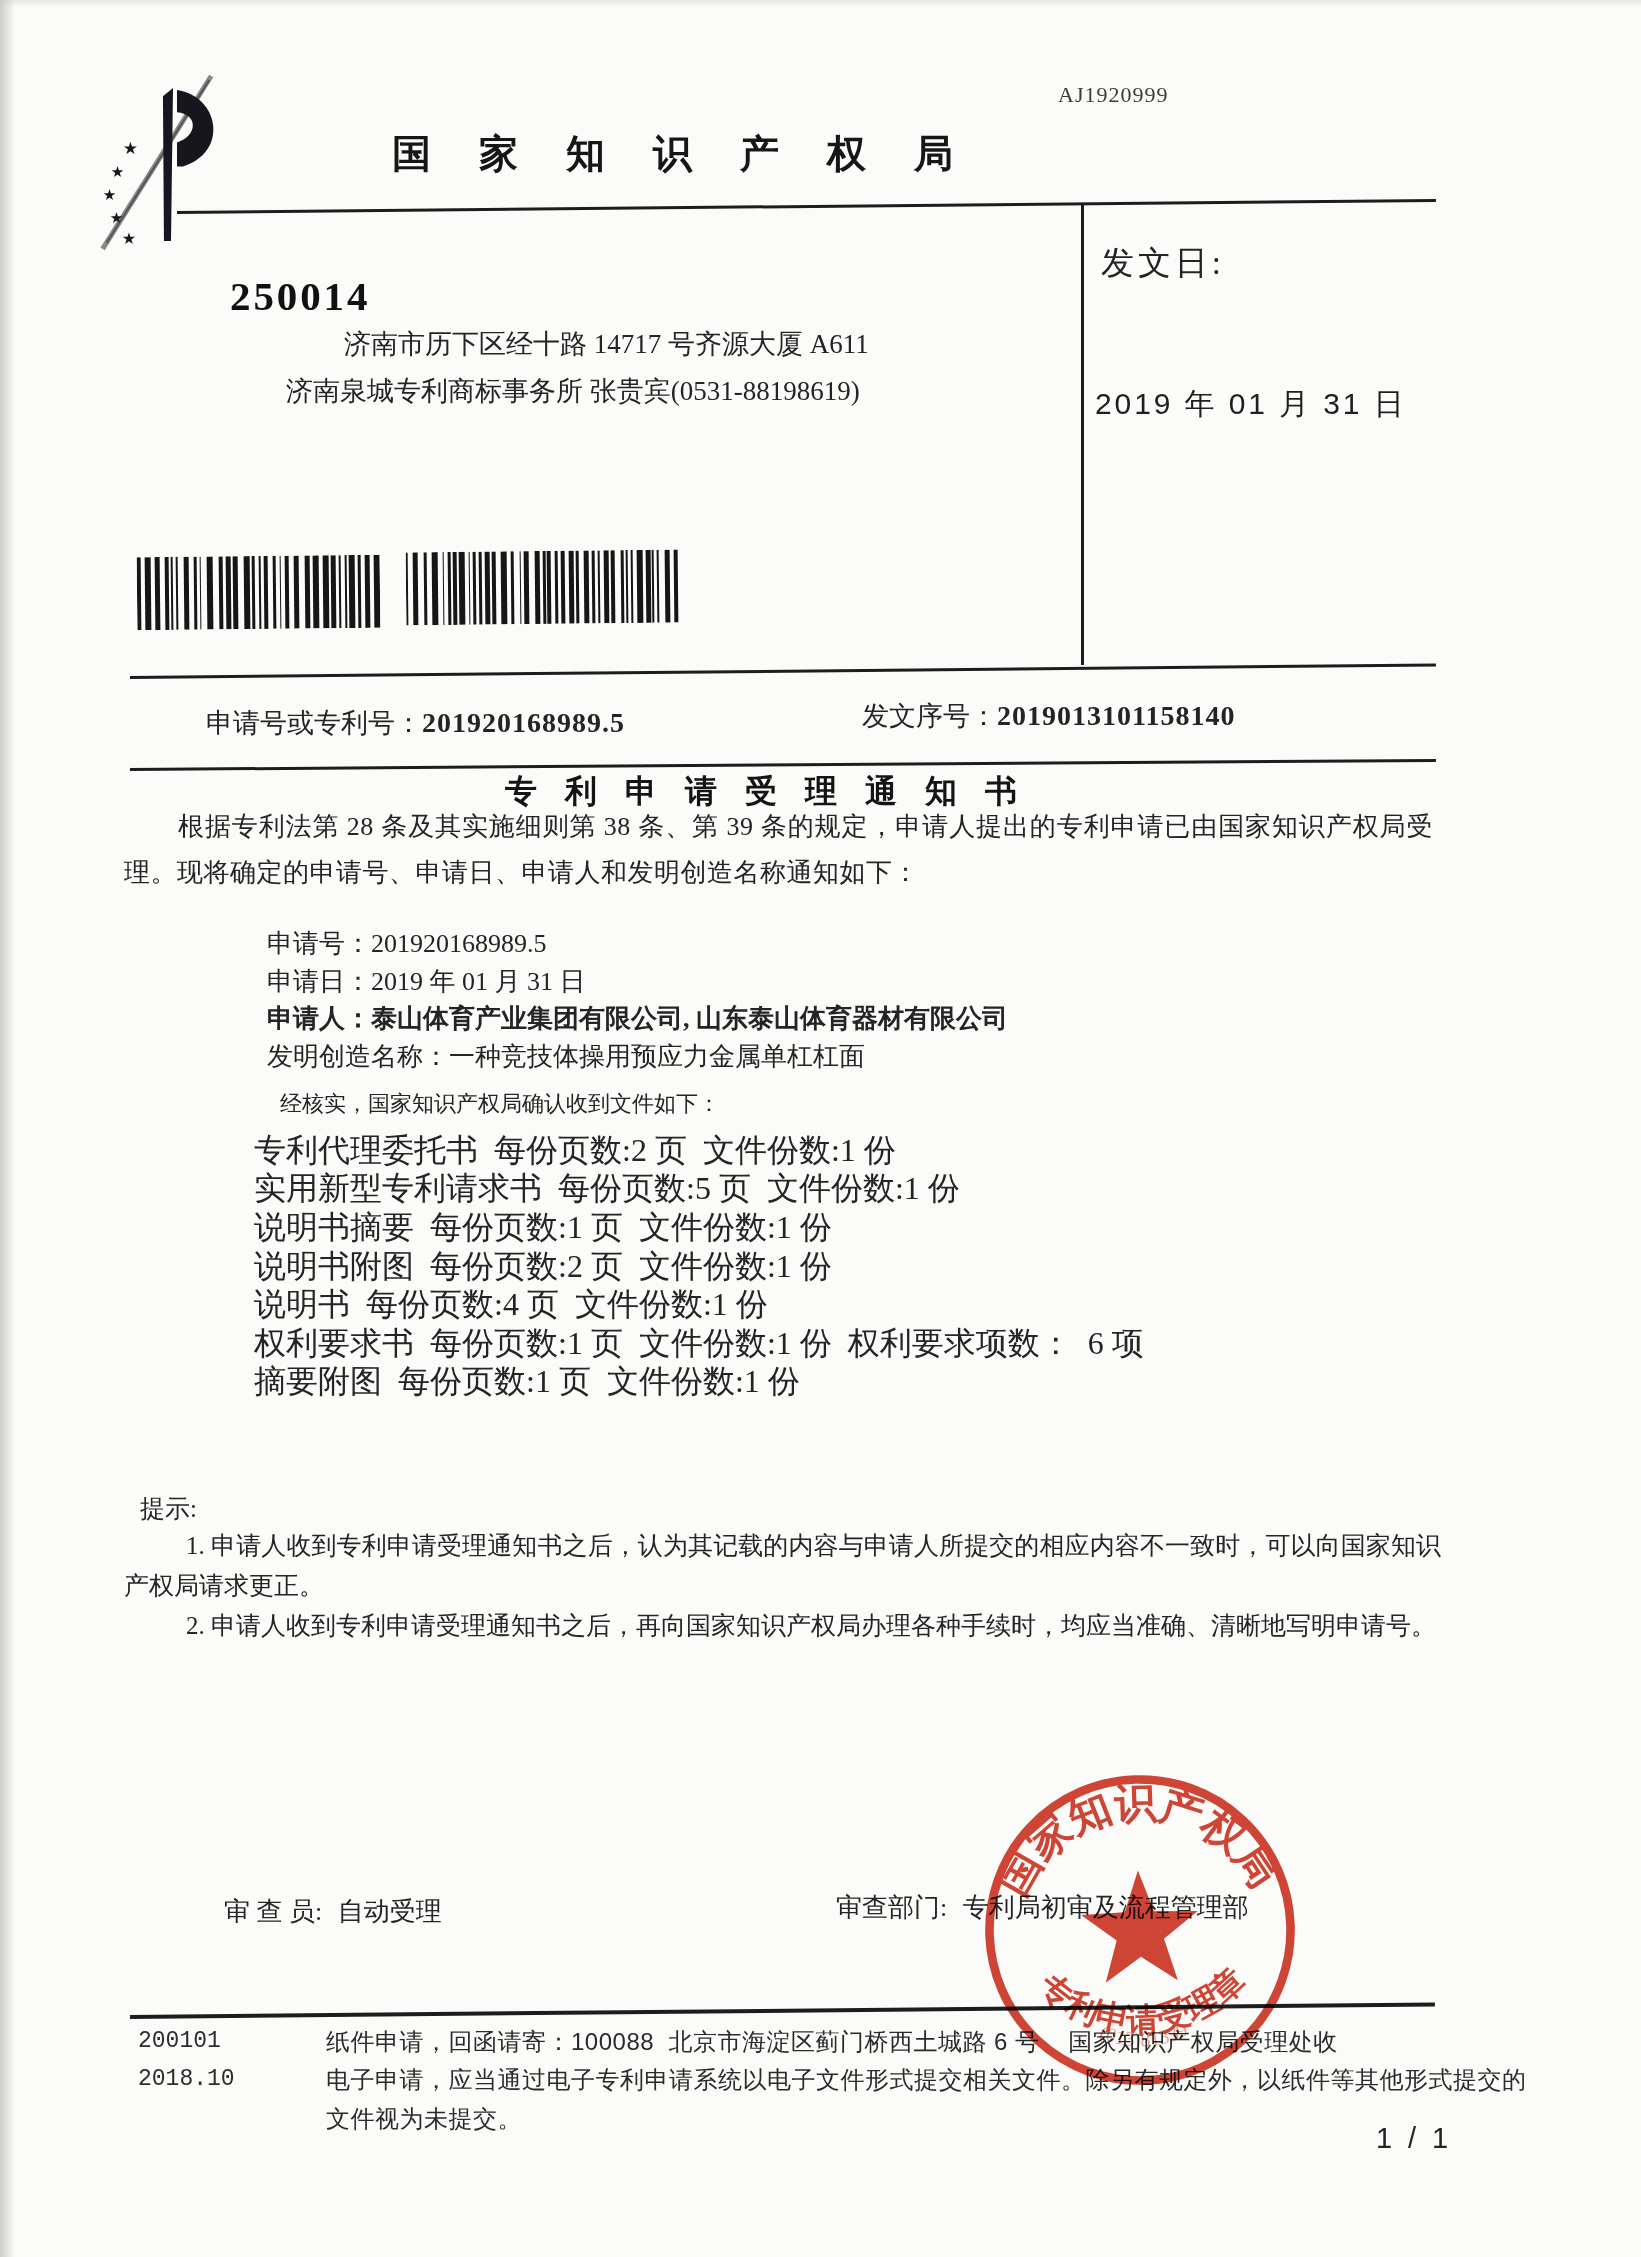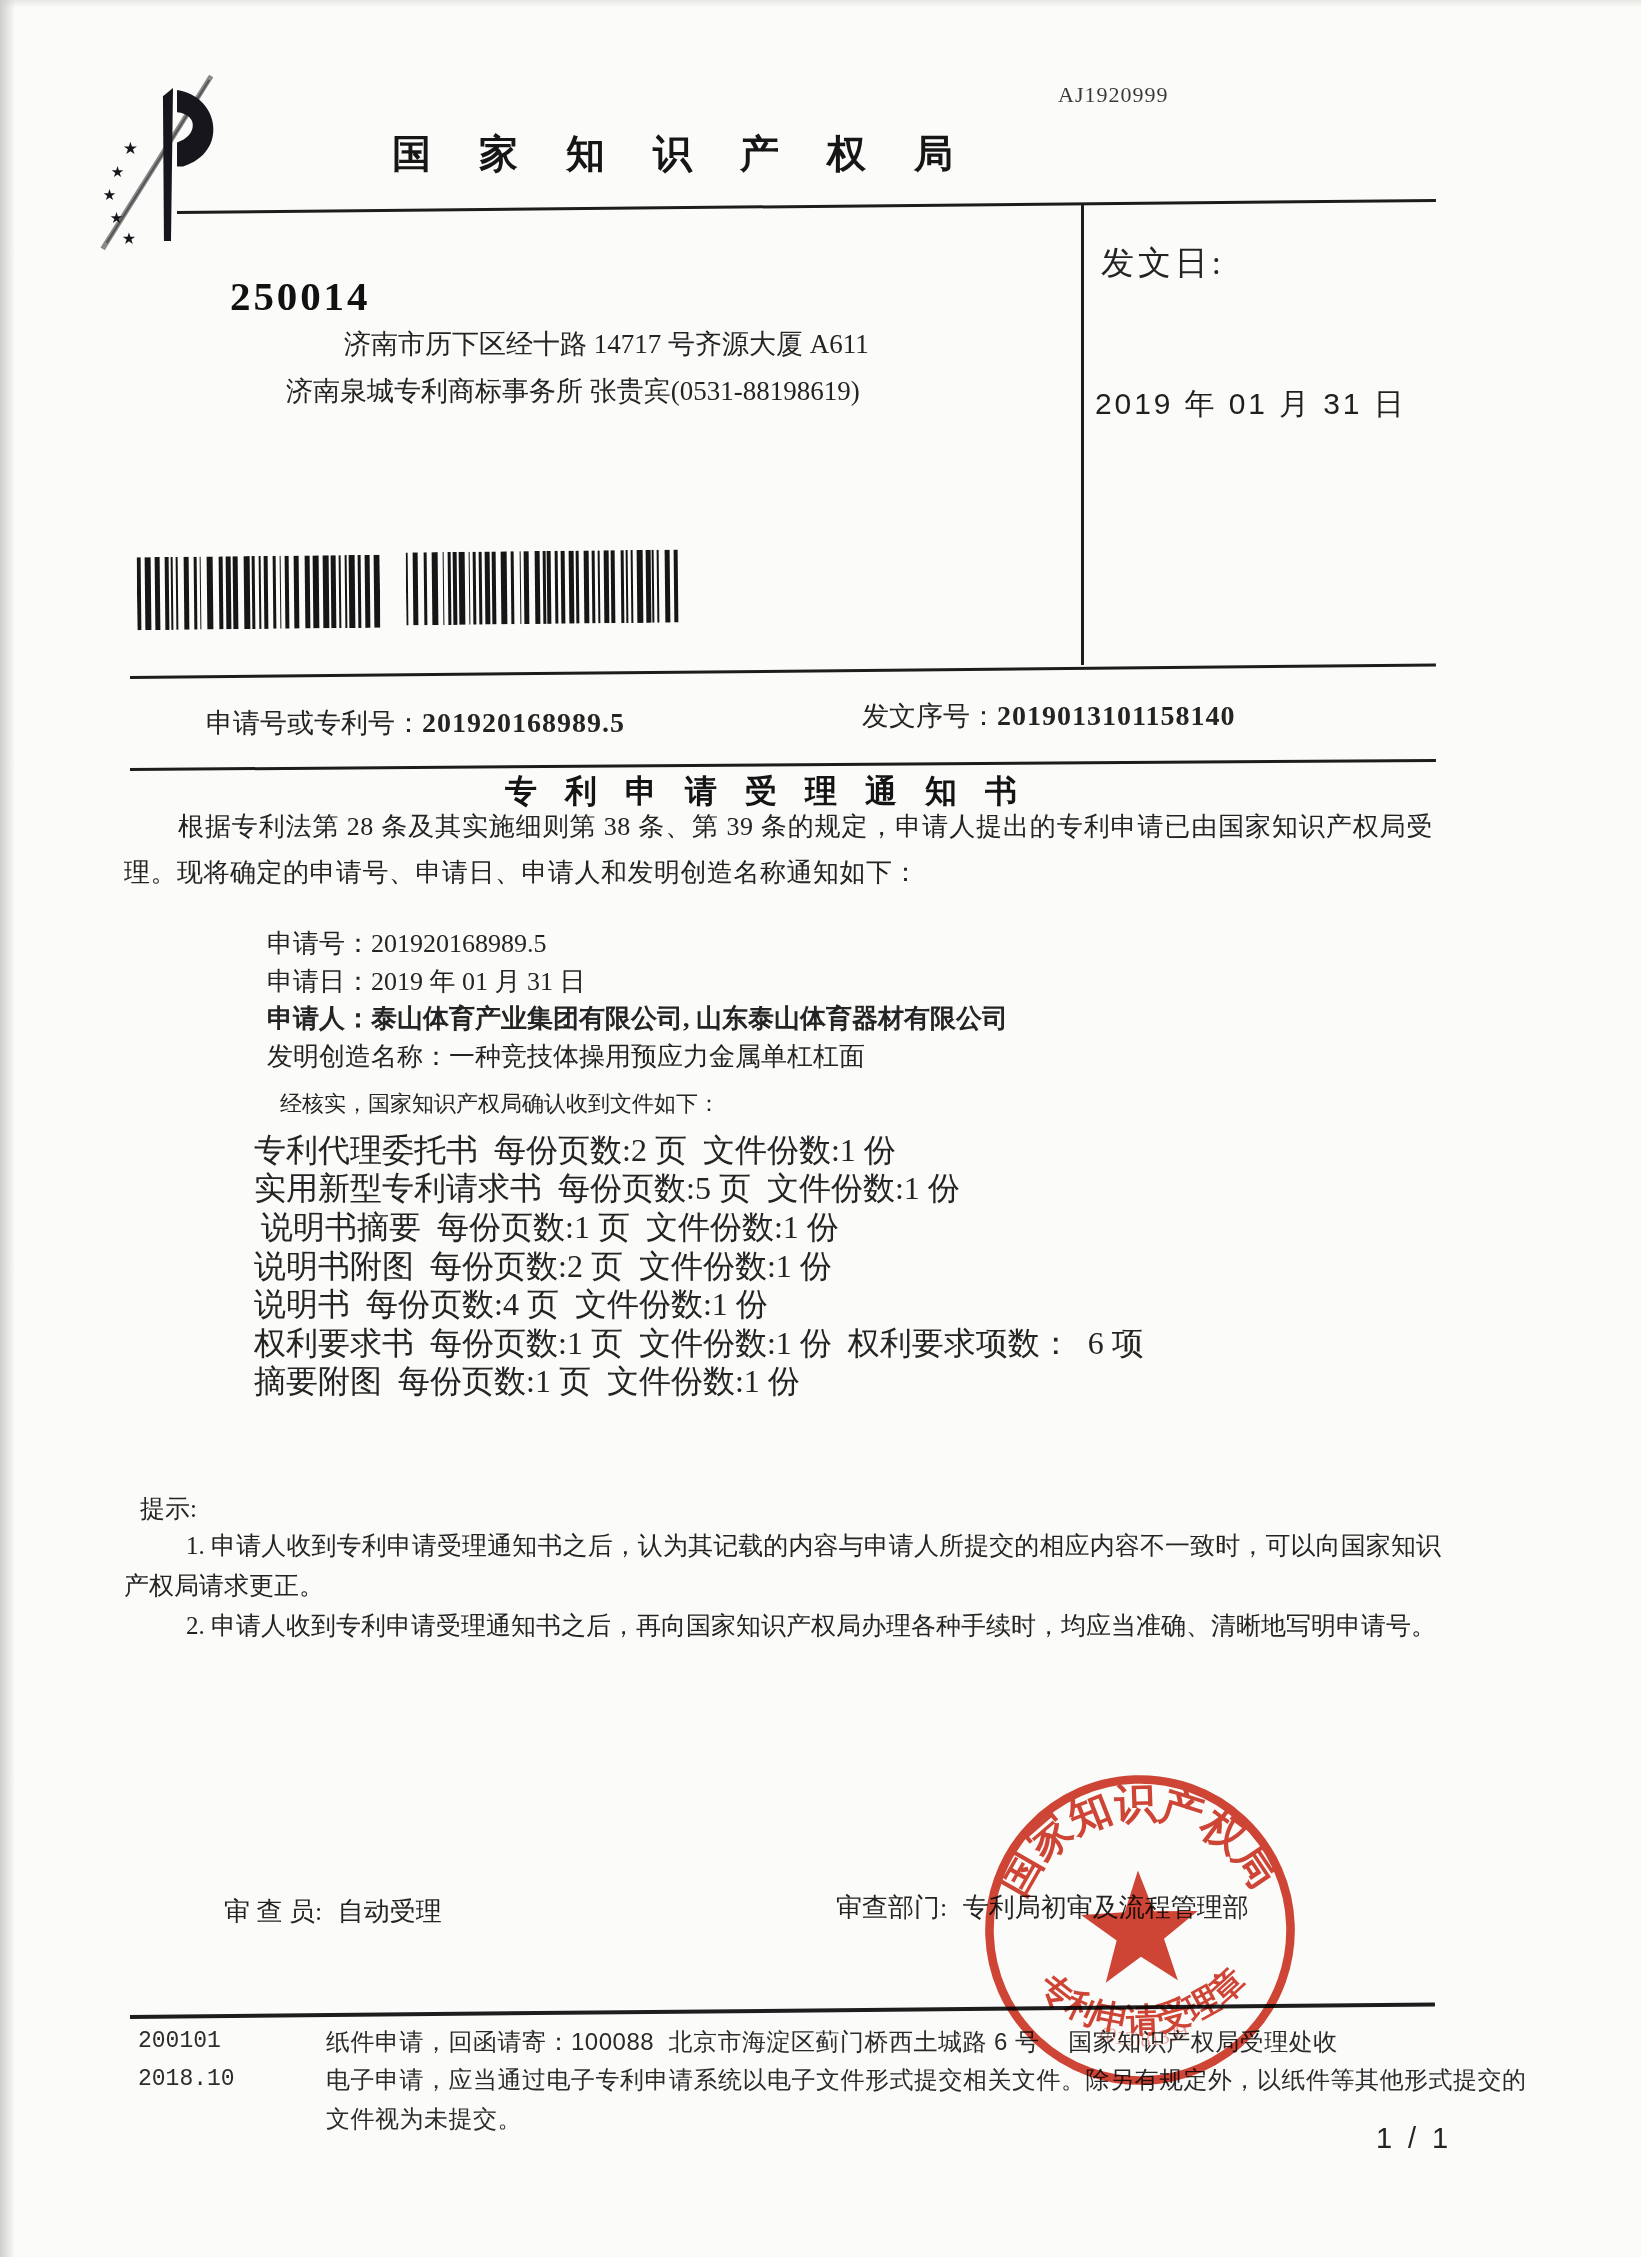--- a/index.html
+++ b/index.html
@@ -187,21 +187,21 @@
   <span>申请人：</span><span>泰山体育产业集团有限公司, 山东泰山体育器材有限公司</span>
 </div>
 <div class="abs field" style="top:1009px;">
   <span>发明创造名称：</span><span>一种竞技体操用预应力金属单杠杠面</span>
 </div>
 
 <div class="abs confirm">经核实，国家知识产权局确认收到文件如下：</div>
 
 <div class="abs doc-line" style="top:1129px;">专利代理委托书  每份页数:2 页  文件份数:1 份</div>
 <div class="abs doc-line" style="top:1167px;">实用新型专利请求书  每份页数:5 页  文件份数:1 份</div>
-<div class="abs doc-line" style="top:1206px;margin-left:7px;">说明书摘要  每份页数:1 页  文件份数:1 份</div>
+<div class="abs doc-line" style="top:1206px;">说明书摘要  每份页数:1 页  文件份数:1 份</div>
 <div class="abs doc-line" style="top:1245px;">说明书附图  每份页数:2 页  文件份数:1 份</div>
 <div class="abs doc-line" style="top:1283px;">说明书  每份页数:4 页  文件份数:1 份</div>
 <div class="abs doc-line" style="top:1322px;">权利要求书  每份页数:1 页  文件份数:1 份  权利要求项数：  6 项</div>
 <div class="abs doc-line" style="top:1360px;">摘要附图  每份页数:1 页  文件份数:1 份</div>
 
 <div class="abs tips-label">提示:</div>
 <div class="abs tips">
   <p>1. 申请人收到专利申请受理通知书之后，认为其记载的内容与申请人所提交的相应内容不一致时，可以向国家知识产权局请求更正。</p>
   <p>2. 申请人收到专利申请受理通知书之后，再向国家知识产权局办理各种手续时，均应当准确、清晰地写明申请号。</p>
 </div>

